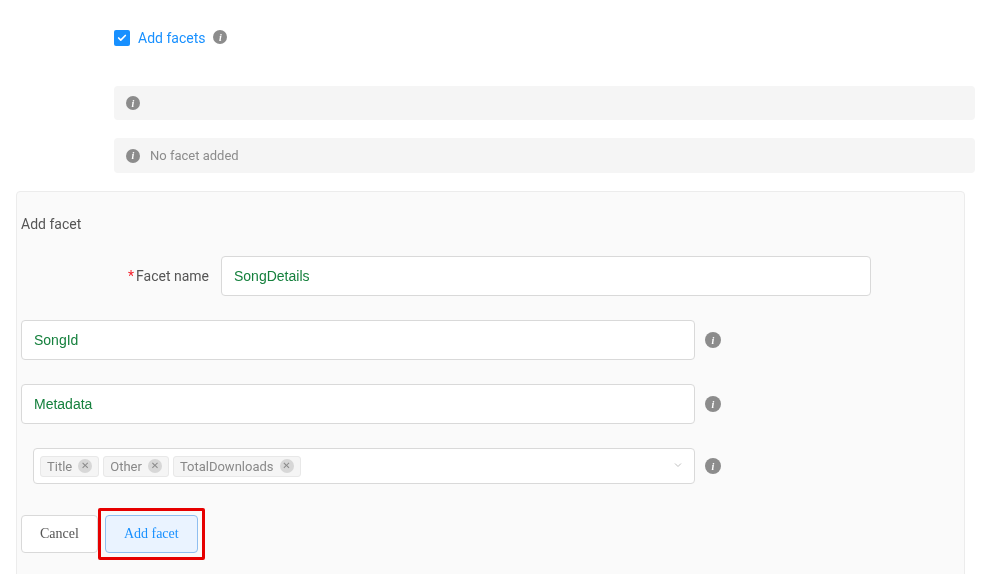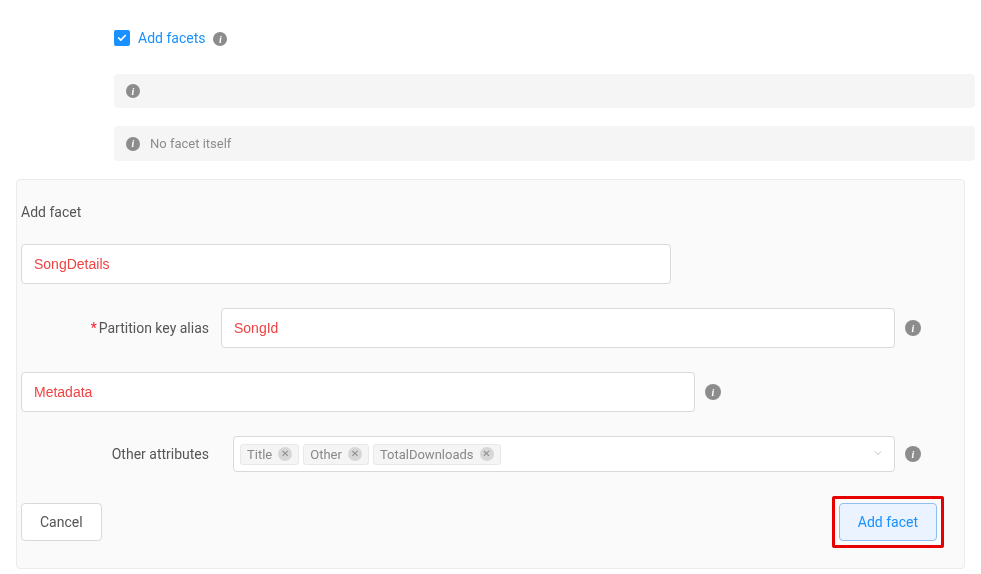--- a/index.html
+++ b/index.html
@@ -10,23 +10,23 @@
     color: #333;
     background: #fff;
     width: 981px;
     height: 574px;
   }
   .wrapper { padding: 30px 0 0 0; }
 
   .top-row {
     margin-left: 114px;
     display: flex;
-    align-items: flex-end;
+    align-items: flex-start;
     gap: 8px;
-    margin-bottom: 28px;
+    margin-bottom: 40px;
   }
   .checkbox {
     width: 16px; height: 16px;
     background: #1890ff;
     border-radius: 2px;
     display: inline-flex;
     align-items: center;
     justify-content: center;
     color: #fff;
     font-size: 11px;
@@ -98,21 +98,21 @@
     max-width: 700px;
   }
   .text-input {
     flex: 1;
     height: 40px;
     border: 1px solid #d9d9d9;
     border-radius: 4px;
     background: #fff;
     padding: 0 12px;
     font-size: 14px;
-    color: #ef4444;
+    color: #15803d;
     outline: none;
   }
   .info-after {
     width: 16px; height: 16px;
     flex: 0 0 16px;
   }
   .info-spacer { width: 16px; flex: 0 0 16px; }
 
   .multi-select {
     flex: 1;
@@ -153,23 +153,23 @@
     color: #8a8a8a;
     display: inline-flex;
     align-items: center;
     justify-content: center;
     font-size: 10px;
     line-height: 1;
   }
 
   .button-row {
     display: flex;
-    justify-content: space-between;
     align-items: center;
     margin-top: 6px;
+    font-family: Liberation Serif, serif;
   }
   .btn {
     height: 38px;
     padding: 0 18px;
     border-radius: 4px;
     font-size: 14px;
     display: inline-flex;
     align-items: center;
     justify-content: center;
     cursor: pointer;
@@ -205,50 +205,49 @@
     <span class="add-facets-link">Add facets</span>
     <span class="info-icon">i</span>
   </div>
 
   <div class="info-bar">
     <span class="info-icon">i</span>
   </div>
 
   <div class="info-bar">
     <span class="info-icon">i</span>
-    <span>No facet itself</span>
+    <span>No facet added</span>
   </div>
 
   <div class="panel">
     <div class="panel-title">Add facet</div>
 
     <div class="form-row">
+      <div class="label"><span class="req">*</span><span>Facet name</span></div>
       <div class="field-wrap">
         <input class="text-input" type="text" style="max-width: 650px;" value="SongDetails">
         <span class="info-spacer"></span>
       </div>
     </div>
 
     <div class="form-row">
-      <div class="label"><span class="req">*</span><span>Partition key alias</span></div>
       <div class="field-wrap">
         <input class="text-input" type="text" value="SongId" style="">
         <span class="info-icon info-after">i</span>
       </div>
     </div>
 
     <div class="form-row">
       <div class="field-wrap">
         <input class="text-input" type="text" value="Metadata" style="">
         <span class="info-icon info-after">i</span>
       </div>
     </div>
 
     <div class="form-row">
-      <div class="label">Other attributes</div>
       <div class="field-wrap">
         <div class="multi-select">
           <span class="tag">
             <span>Title</span>
             <span class="tag-x">✕</span>
           </span>
           <span class="tag">
             <span>Other</span>
             <span class="tag-x">✕</span>
           </span>

